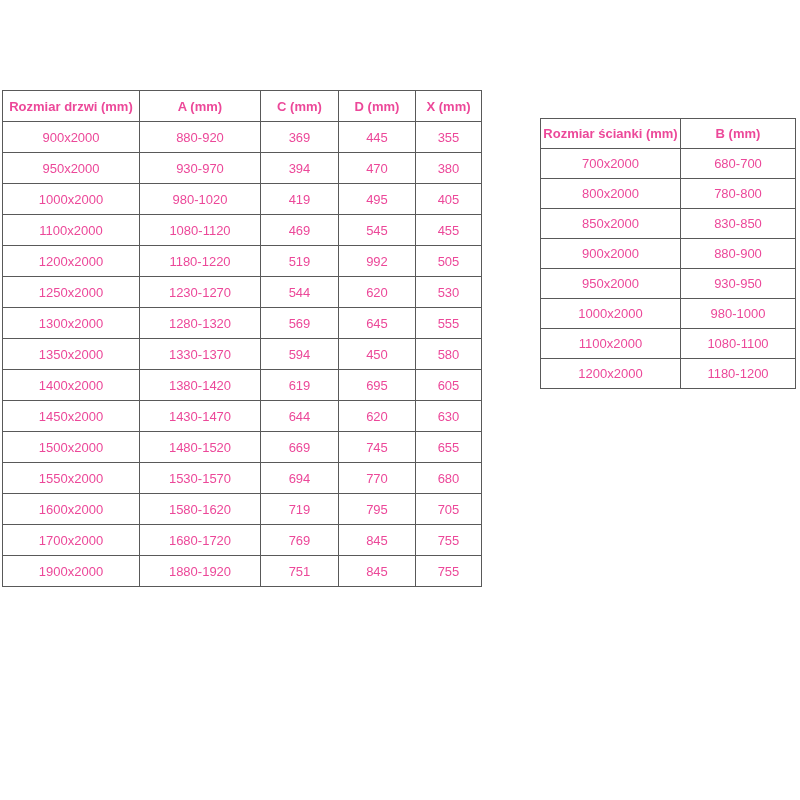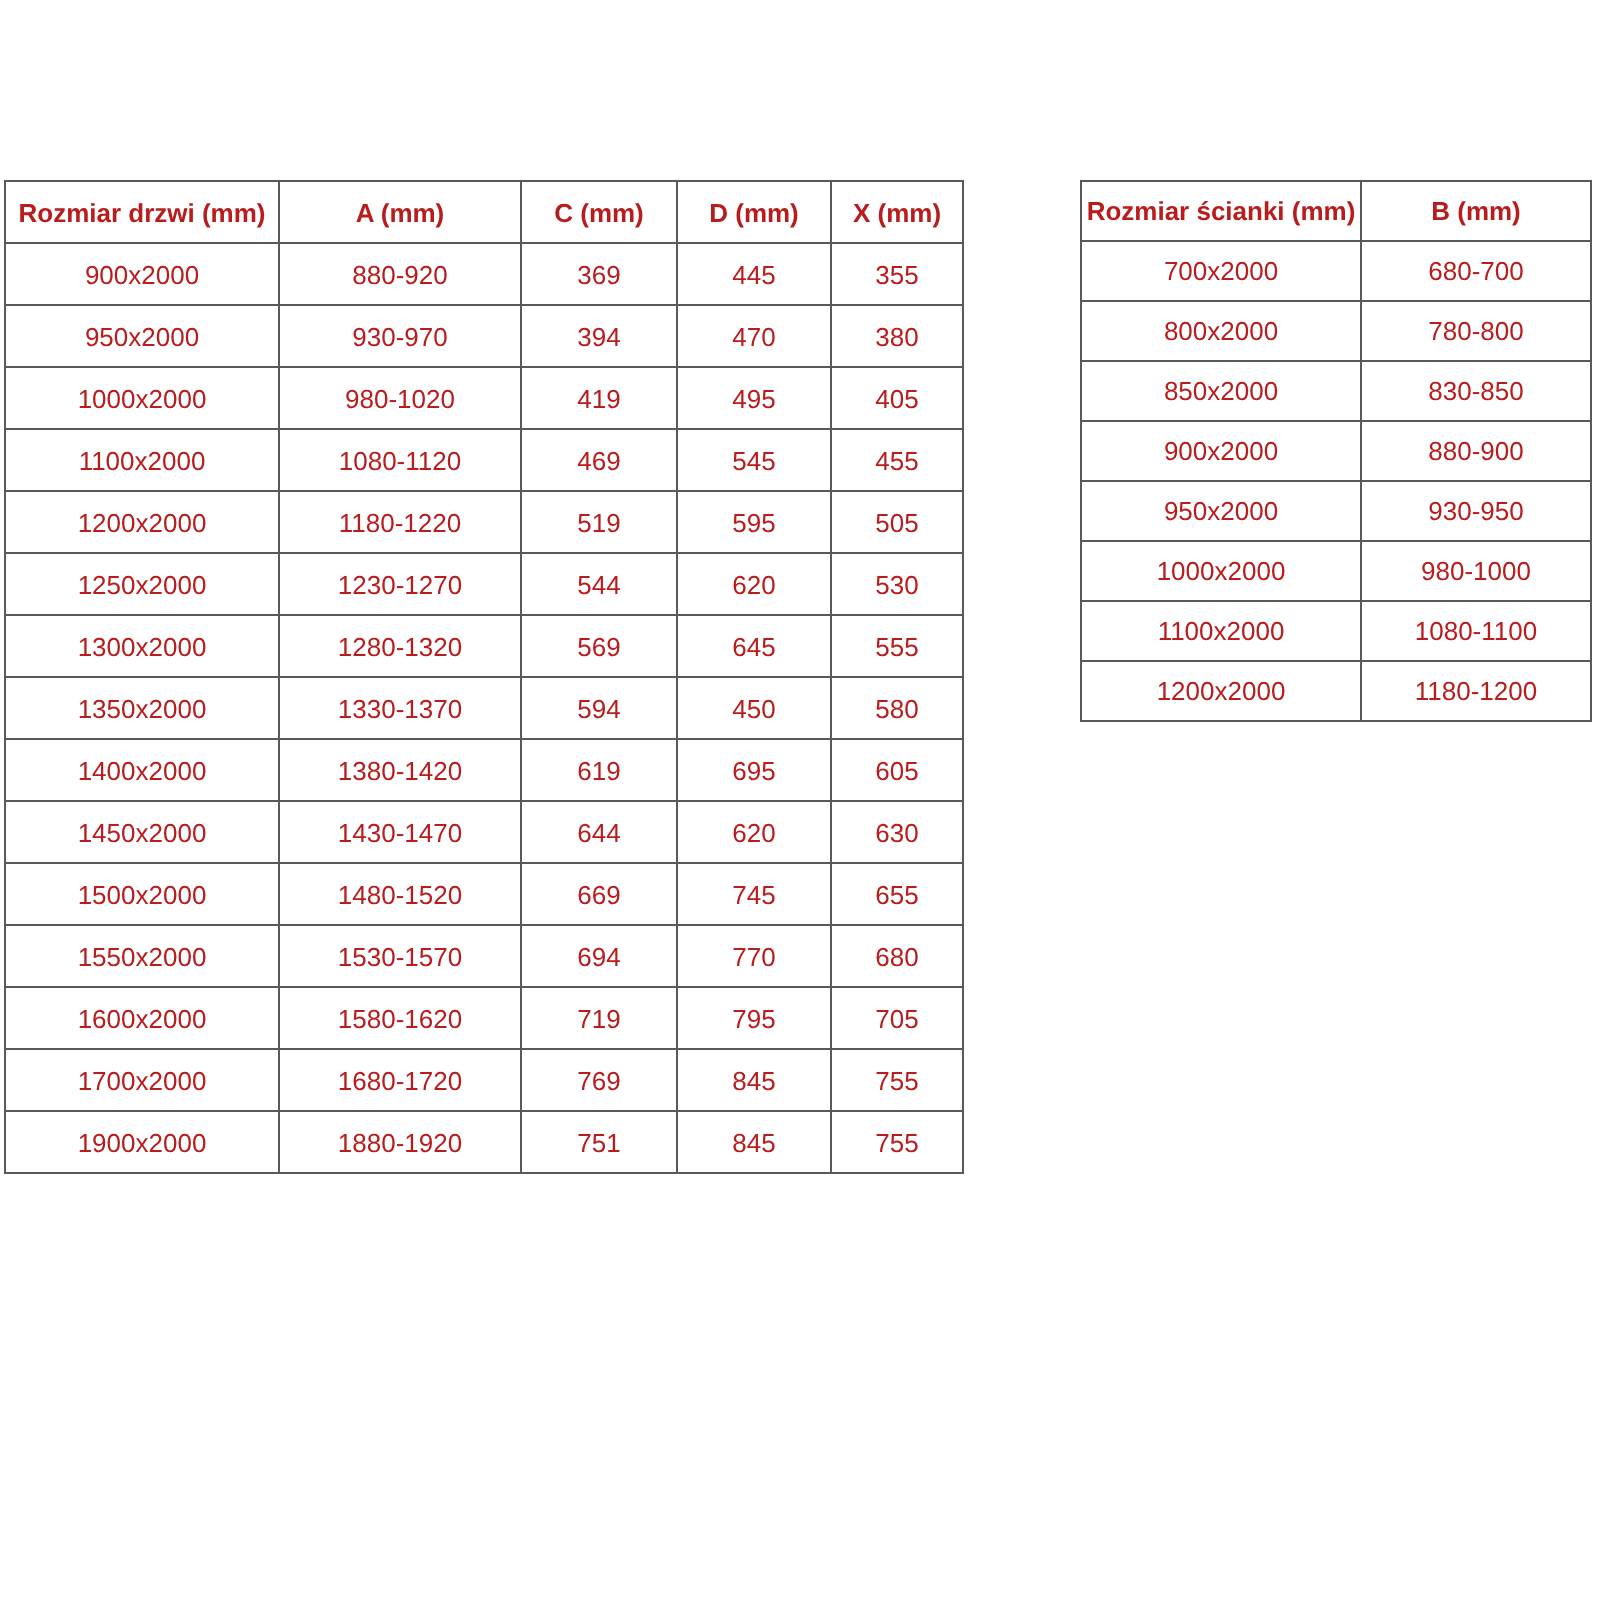--- a/index.html
+++ b/index.html
@@ -6,31 +6,31 @@
     margin: 0;
     padding: 0;
     background: #ffffff;
   }
   .canvas {
     position: relative;
     width: 800px;
     height: 800px;
     background: #ffffff;
     font-family: "Liberation Sans", sans-serif;
-    color: #b91c1c;
+    color: #ec4899;
     overflow: hidden;
   }
   table {
     position: absolute;
     top: 90px;
     border-collapse: collapse;
     table-layout: fixed;
   }
   #door-table { left: 2px; }
-  #wall-table { left: 540px; }
+  #wall-table { left: 540px; margin-top: 28px; }
   th, td {
     border: 1px solid #595959;
     text-align: center;
     vertical-align: middle;
     font-size: 13px;
     padding: 0;
     white-space: nowrap;
     overflow: hidden;
   }
   #door-table th, #door-table td { height: 30px; }
@@ -94,21 +94,21 @@
           <td>1100x2000</td>
           <td>1080-1120</td>
           <td>469</td>
           <td>545</td>
           <td>455</td>
         </tr>
         <tr>
           <td>1200x2000</td>
           <td>1180-1220</td>
           <td>519</td>
-          <td>595</td>
+          <td>992</td>
           <td>505</td>
         </tr>
         <tr>
           <td>1250x2000</td>
           <td>1230-1270</td>
           <td>544</td>
           <td>620</td>
           <td>530</td>
         </tr>
         <tr>

